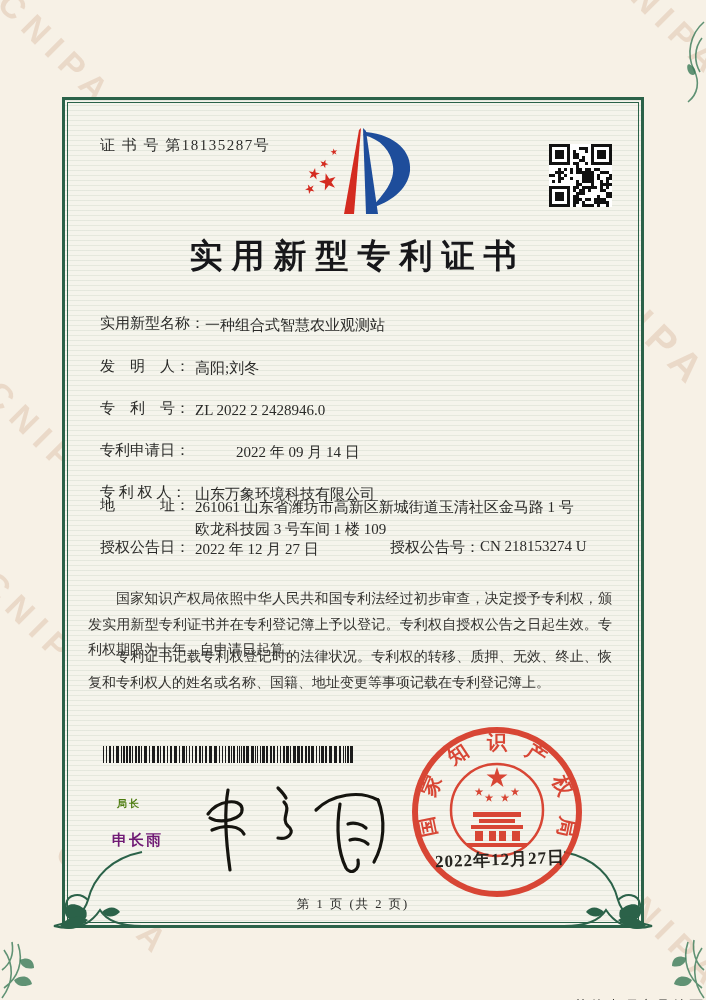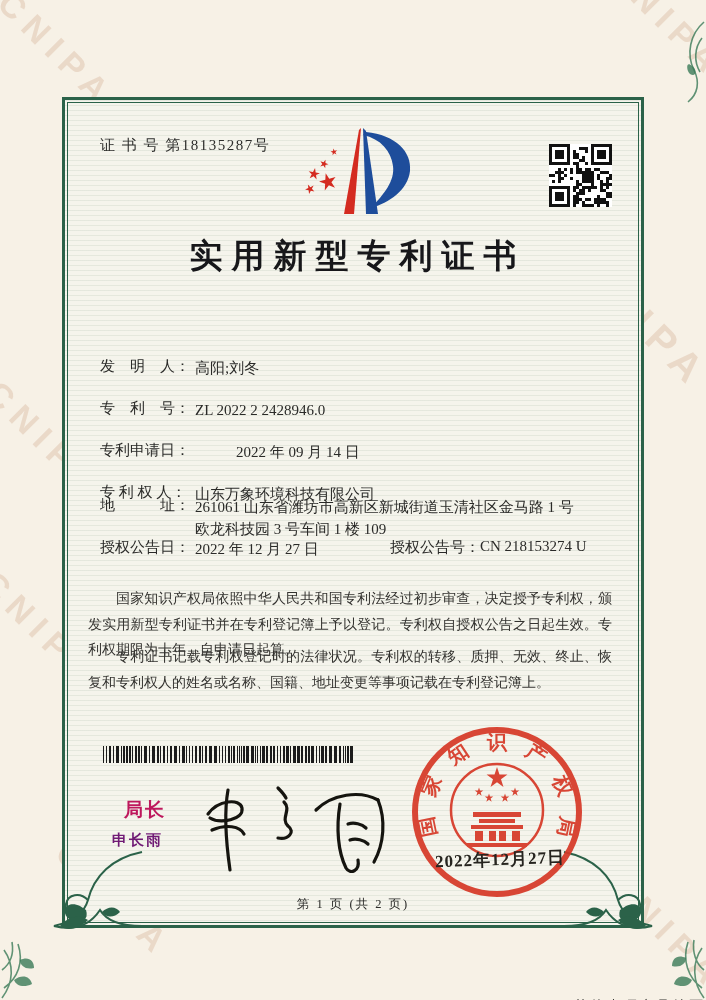--- a/index.html
+++ b/index.html
@@ -43,22 +43,22 @@
   .row-address  { top:496px; }
   .row-grant    { top:538px; }
   .grant-pair2 { position:absolute; left:290px; top:0; display:flex; white-space:nowrap; }
   .para {
     position:absolute; left:88px; width:524px; font-size:14px; line-height:25.5px;
     text-indent:2em; text-align:justify; color:#33322f;
   }
   .para1 { top:586px; }
   .para2 { top:644px; }
   .barcode { left:103px; top:746px; }
-  .director-title { left:124px; top:797px; font-family:"Liberation Sans","DejaVu Sans",sans-serif;
-    font-weight:bold; font-size:19px; color:#be185d; letter-spacing:2px; }
+  .director-title { left:117px; top:797px; font-family:"Liberation Sans","DejaVu Sans",sans-serif;
+    font-weight:bold; font-size:10px; color:#4d7c0f; letter-spacing:2px; }
   .director-name  { left:112px; top:831px; font-family:"Liberation Sans","DejaVu Sans",sans-serif;
     font-weight:bold; font-size:15px; color:#701a75; letter-spacing:2px; }
   .sig-svg { left:190px; top:776px; }
   .seal-svg { left:407px; top:722px; opacity:0.92; }
   .seal-date {
     left:412px; top:848px; width:176px; text-align:center; font-size:17px; font-weight:bold;
     color:#26241f; letter-spacing:1px; transform:rotate(-2deg);
   }
   .page-number { left:62px; top:896px; width:582px; text-align:center; font-size:12.5px; letter-spacing:2px; }
   .continuation { left:0; top:997px; width:706px; text-align:right; font-size:13.5px; letter-spacing:3px; color:#33322f; }
@@ -141,20 +141,24 @@
     <use href="#star" transform="translate(46,28) scale(3.5) rotate(-10)" fill="#d42b20"></use>
   </svg>
 
   <svg class="abs qr" width="63" height="63" viewBox="0 0 63 63">
     <rect width="63" height="63" fill="#ffffff"></rect>
     <path id="qr-path" fill="#111" fill-rule="evenodd" d="M30,3h3v3h-3zM33,3h3v3h-3zM36,3h3v3h-3zM24,6h3v3h-3zM36,6h3v3h-3zM24,9h3v3h-3zM27,9h3v3h-3zM24,12h3v3h-3zM27,12h3v3h-3zM33,12h3v3h-3zM30,15h3v3h-3zM33,15h3v3h-3zM24,18h3v3h-3zM27,18h3v3h-3zM36,18h3v3h-3zM27,21h3v3h-3zM9,24h3v3h-3zM15,24h3v3h-3zM21,24h3v3h-3zM27,24h3v3h-3zM30,24h3v3h-3zM36,24h3v3h-3zM39,24h3v3h-3zM45,24h3v3h-3zM48,24h3v3h-3zM6,27h3v3h-3zM9,27h3v3h-3zM12,27h3v3h-3zM21,27h3v3h-3zM27,27h3v3h-3zM30,27h3v3h-3zM33,27h3v3h-3zM36,27h3v3h-3zM39,27h3v3h-3zM42,27h3v3h-3zM51,27h3v3h-3zM54,27h3v3h-3zM57,27h3v3h-3zM0,30h3v3h-3zM3,30h3v3h-3zM9,30h3v3h-3zM15,30h3v3h-3zM33,30h3v3h-3zM36,30h3v3h-3zM39,30h3v3h-3zM42,30h3v3h-3zM48,30h3v3h-3zM60,30h3v3h-3zM9,33h3v3h-3zM12,33h3v3h-3zM21,33h3v3h-3zM33,33h3v3h-3zM36,33h3v3h-3zM39,33h3v3h-3zM42,33h3v3h-3zM48,33h3v3h-3zM57,33h3v3h-3zM60,33h3v3h-3zM3,36h3v3h-3zM9,36h3v3h-3zM27,36h3v3h-3zM33,36h3v3h-3zM36,36h3v3h-3zM39,36h3v3h-3zM42,36h3v3h-3zM51,36h3v3h-3zM57,36h3v3h-3zM27,39h3v3h-3zM30,39h3v3h-3zM42,39h3v3h-3zM51,39h3v3h-3zM54,39h3v3h-3zM57,39h3v3h-3zM60,39h3v3h-3zM24,42h3v3h-3zM27,42h3v3h-3zM33,42h3v3h-3zM36,42h3v3h-3zM39,42h3v3h-3zM42,42h3v3h-3zM45,42h3v3h-3zM51,42h3v3h-3zM57,42h3v3h-3zM24,45h3v3h-3zM30,45h3v3h-3zM33,45h3v3h-3zM39,45h3v3h-3zM51,45h3v3h-3zM54,45h3v3h-3zM27,48h3v3h-3zM30,48h3v3h-3zM33,48h3v3h-3zM57,48h3v3h-3zM60,48h3v3h-3zM24,51h3v3h-3zM27,51h3v3h-3zM48,51h3v3h-3zM57,51h3v3h-3zM60,51h3v3h-3zM24,54h3v3h-3zM27,54h3v3h-3zM30,54h3v3h-3zM36,54h3v3h-3zM39,54h3v3h-3zM45,54h3v3h-3zM48,54h3v3h-3zM51,54h3v3h-3zM54,54h3v3h-3zM24,57h3v3h-3zM27,57h3v3h-3zM33,57h3v3h-3zM45,57h3v3h-3zM48,57h3v3h-3zM51,57h3v3h-3zM54,57h3v3h-3zM57,57h3v3h-3zM24,60h3v3h-3zM33,60h3v3h-3zM36,60h3v3h-3zM39,60h3v3h-3zM42,60h3v3h-3zM48,60h3v3h-3zM57,60h3v3h-3zM0,0h21v21h-21z M3,3v15h15v-15z M6,6h9v9h-9zM42,0h21v21h-21z M45,3v15h15v-15z M48,6h9v9h-9zM0,42h21v21h-21z M3,45v15h15v-15z M6,48h9v9h-9z"></path>
   </svg>
 
   <div class="abs title">实用新型专利证书</div>
 
+  <div class="row row-name">
+    <span class="lbl">实用新型名称：</span>
+    <span class="val">一种组合式智慧农业观测站</span>
+  </div>
   <div class="row row-inventor">
     <span class="lbl">发　明　人：</span>
     <span class="val">高阳;刘冬</span>
   </div>
   <div class="row row-patno">
     <span class="lbl">专　利　号：</span>
     <span class="val">ZL 2022 2 2428946.0</span>
   </div>
   <div class="row row-filing">
     <span class="lbl">专利申请日：</span>

